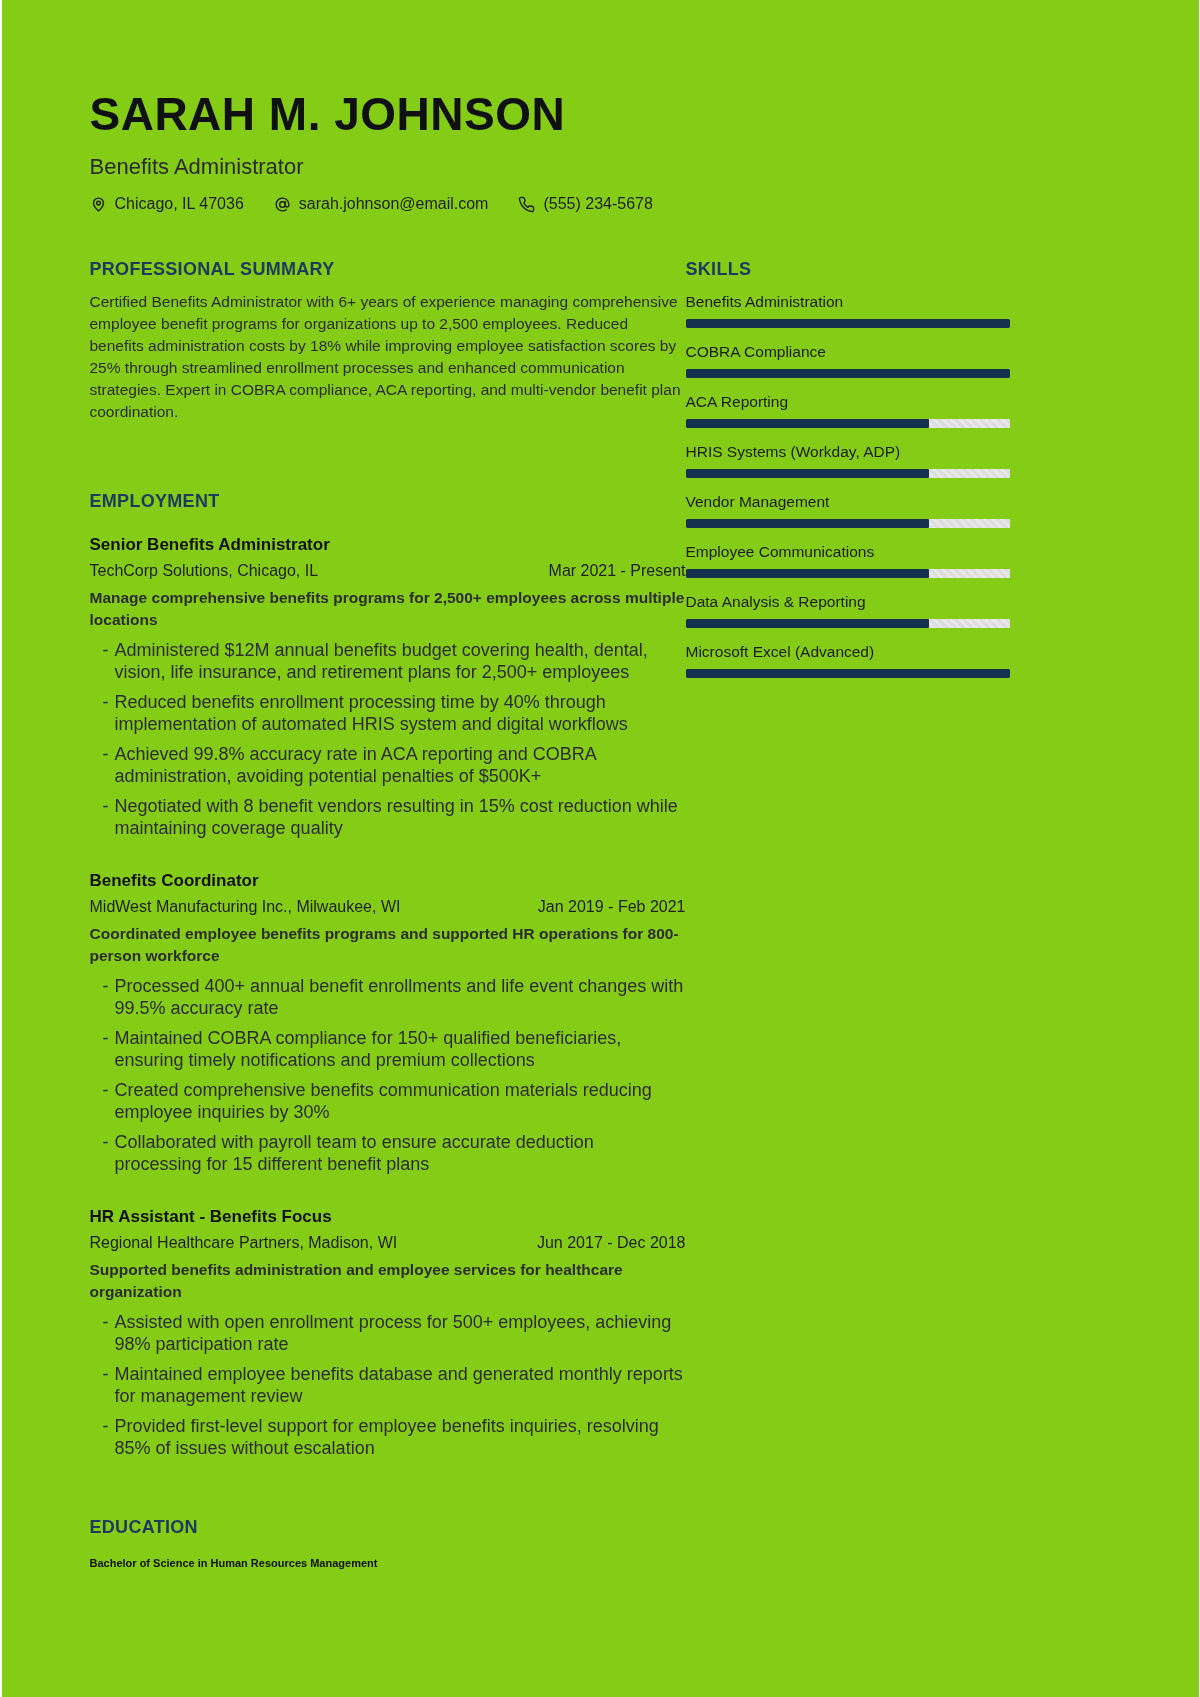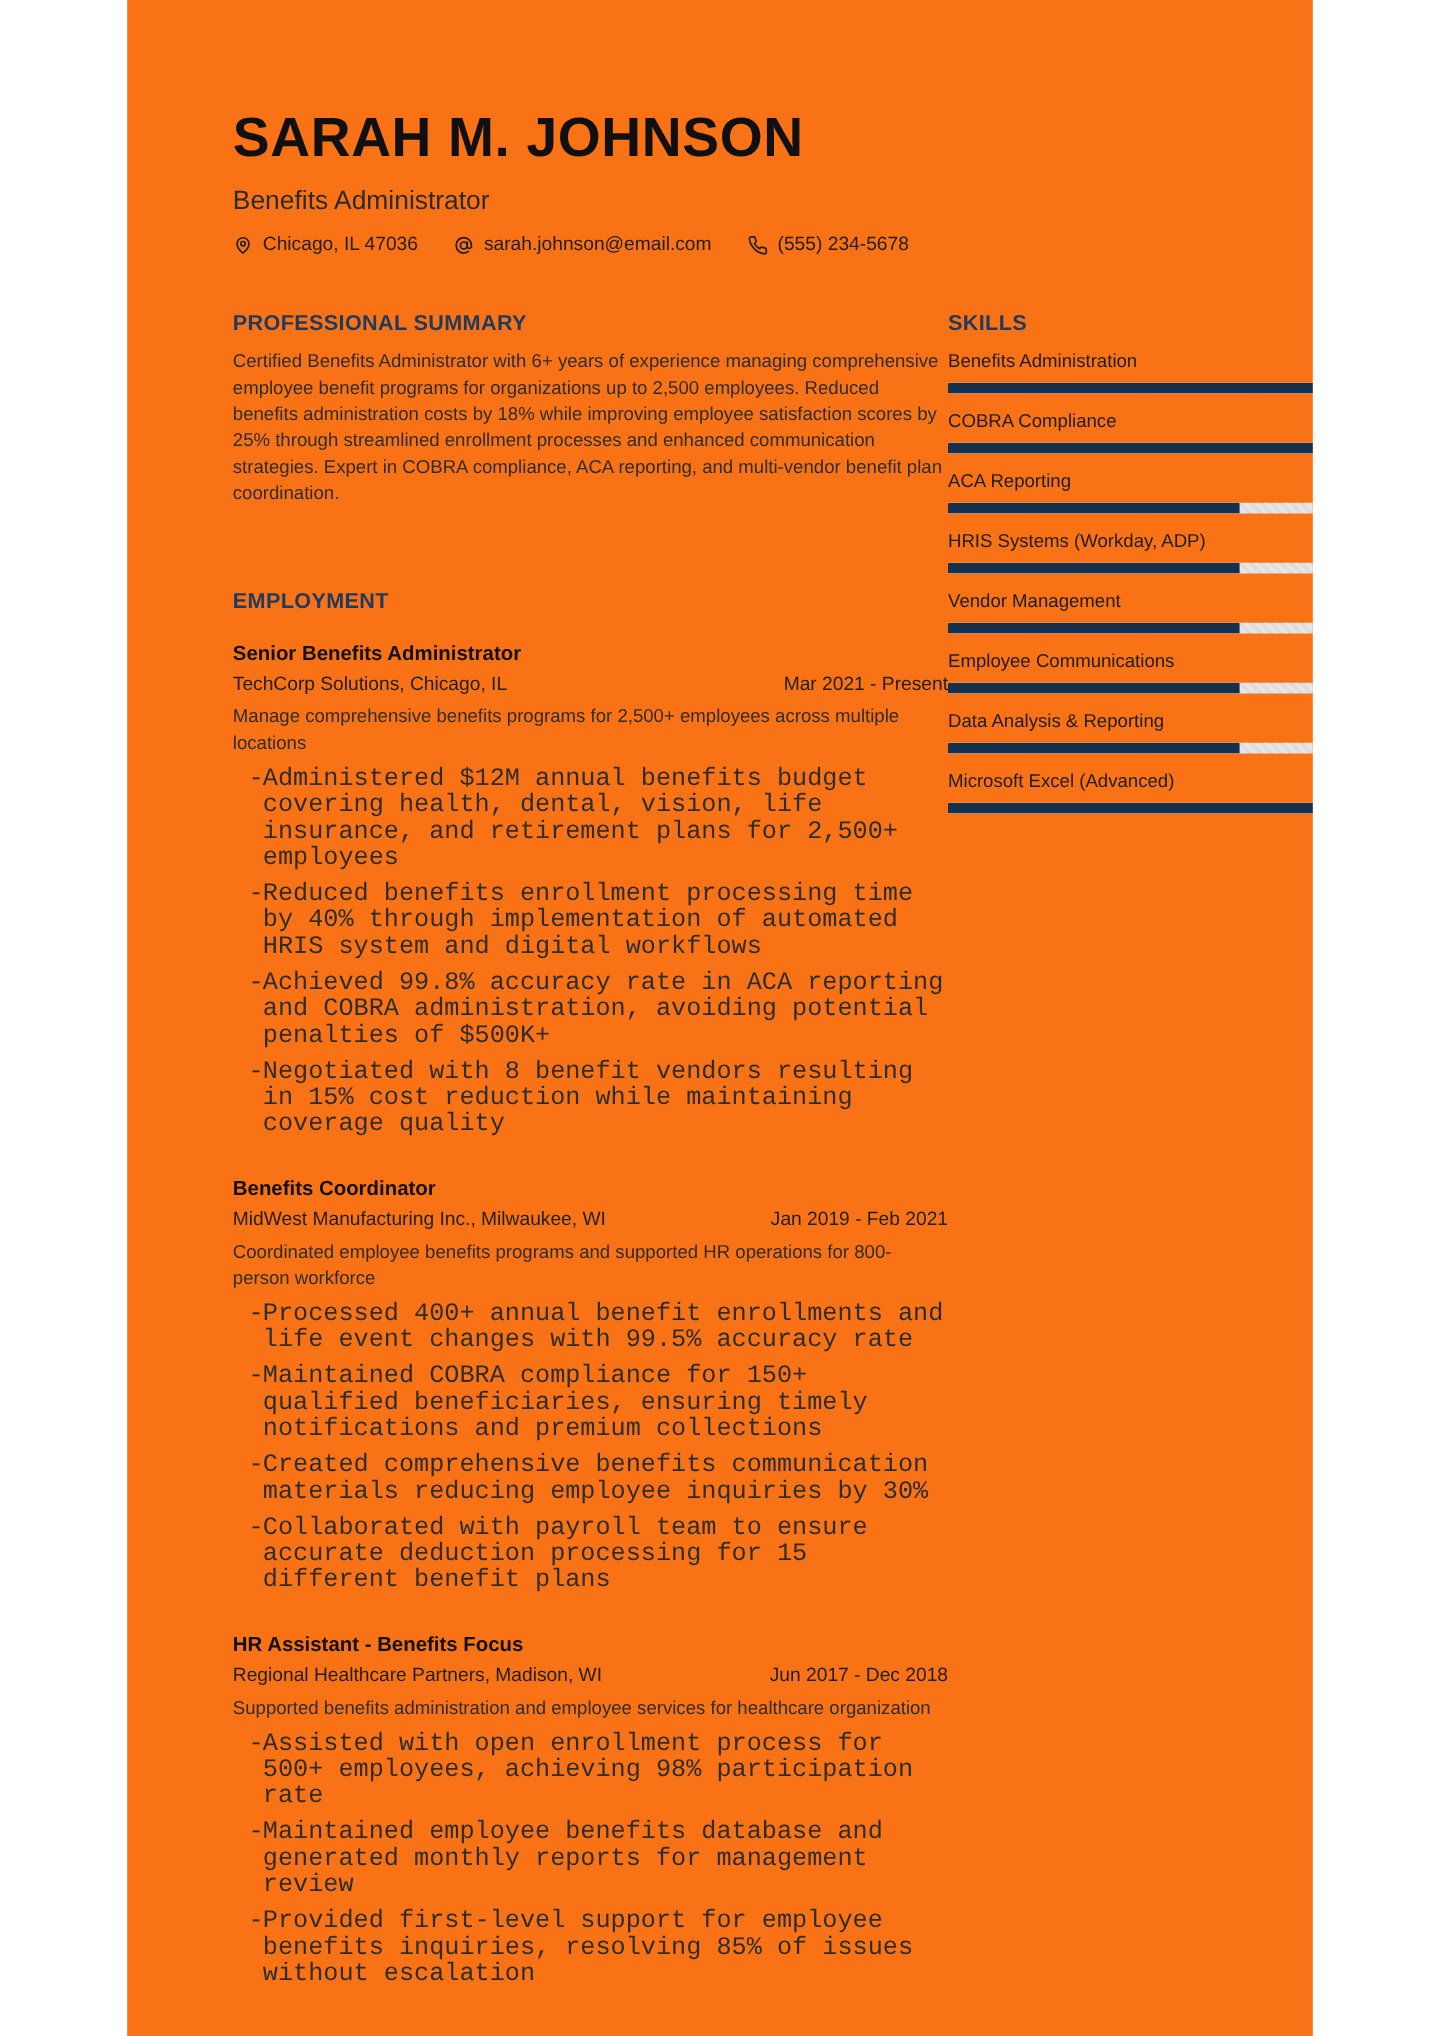--- a/index.html
+++ b/index.html
@@ -4,24 +4,24 @@
 <style>
   * { margin: 0; padding: 0; box-sizing: border-box; }
   html, body { background: #ffffff; }
   body {
     font-family: "Liberation Sans", "DejaVu Sans", sans-serif;
     color: #2d2d2d;
     -webkit-font-smoothing: antialiased;
   }
   .page {
     position: relative;
-    width: 988px;
+    width: 1197px;
     height: 1697px;
     margin: 0 auto;
-    background: #f97316;
+    background: #84cc16;
     overflow: hidden;
     padding: 88px 88px 0 88px;
   }
 
   
   .name {
     font-size: 46px;
     font-weight: 700;
     color: #101010;
     letter-spacing: 0.5px;
@@ -87,30 +87,30 @@
     font-size: 16px;
     color: #1f1f1f;
     line-height: 24px;
     margin-top: 2px;
   }
   .job-summary {
     font-size: 15.5px;
     line-height: 22px;
     color: #2d2d2d;
     margin-top: 4px;
+    font-weight: bold;
   }
   ul.bullets { list-style: none; margin-top: 8px; }
   ul.bullets li {
     position: relative;
     padding-left: 25px;
-    font-size: 21px;
+    font-size: 18px;
     line-height: 22px;
     color: #2d2d2d;
     margin-bottom: 8px;
-    font-family: Liberation Mono, monospace;
   }
   ul.bullets li::before {
     content: "-";
     position: absolute;
     left: 13px;
     top: 0;
   }
 
   .degree {
     font-size: 11px;

